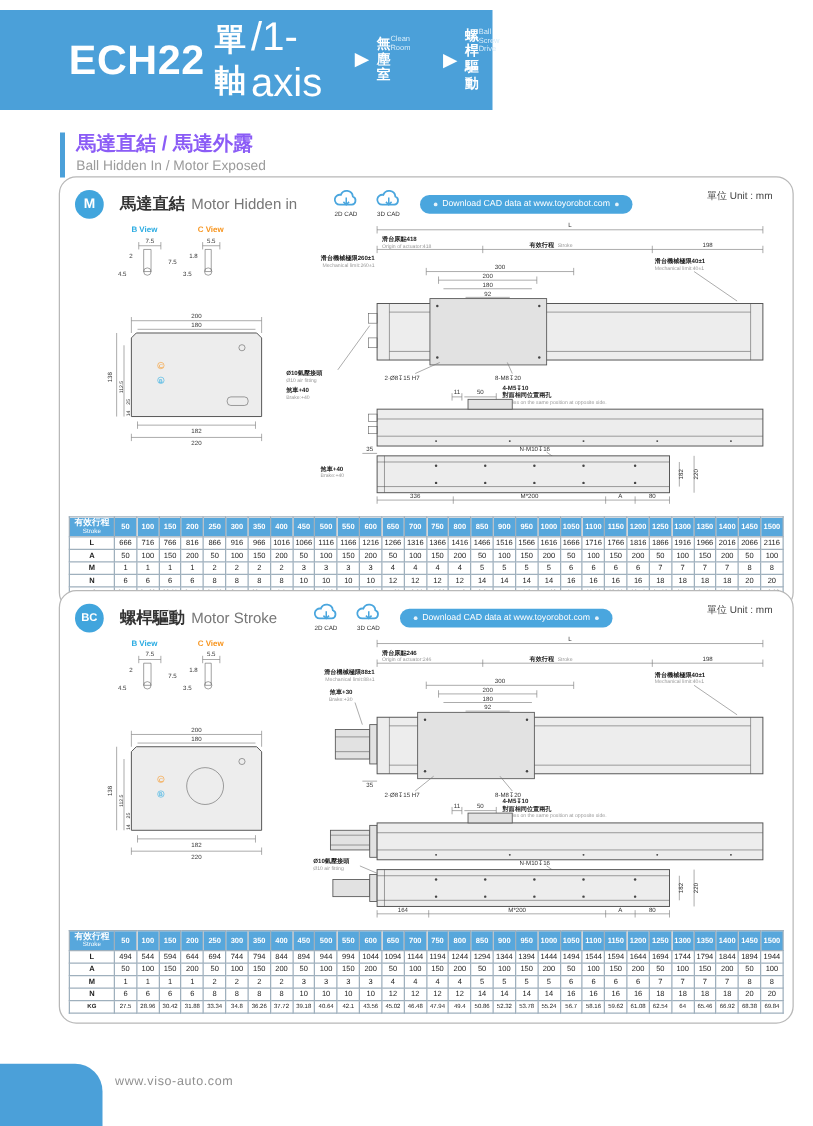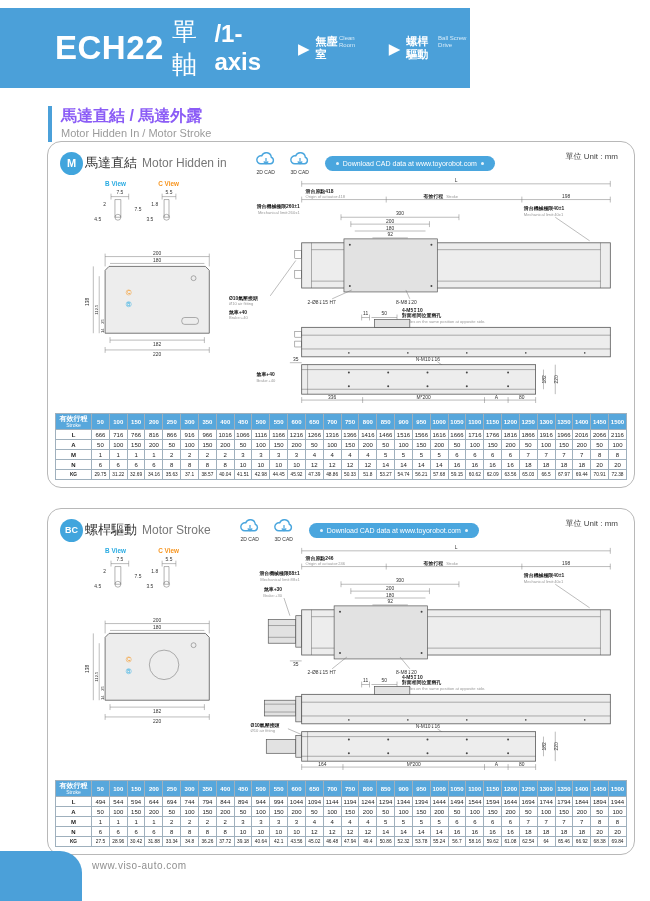--- a/index.html
+++ b/index.html
@@ -1,37 +1,37 @@
 <!DOCTYPE html>
 <html><head>
 <meta charset="utf-8">
 <style>
   html,body{margin:0;padding:0;background:#fff;font-family:"Liberation Sans",sans-serif;}
   .page{position:relative;width:650px;height:901px;background:#fff;overflow:hidden;}
   
-  .banner{position:absolute;left:0;top:8px;width:470px;height:80px;background:#4ba0d9;display:flex;align-items:center;padding-left:55px;box-sizing:border-box;}
+  .banner{position:absolute;left:0;top:8px;width:394px;height:80px;background:#4ba0d9;display:flex;align-items:center;padding-left:55px;box-sizing:border-box;}
   .banner .model{color:#fff;font-size:33px;font-weight:bold;letter-spacing:.5px;}
-  .banner .cjk{color:#fff;font-size:25px;font-weight:normal;margin-left:8px;}
-  .banner .axis{color:#fff;font-size:24px;font-weight:700;margin-left:4px;}
+  .banner .cjk{color:#fff;font-size:25px;font-weight:bold;margin-left:8px;}
+  .banner .axis{color:#fff;font-size:32px;font-weight:400;margin-left:4px;}
   .badge{display:flex;align-items:center;margin-left:26px;}
   .badge .tri{color:#fff;font-size:15px;margin-right:6px;line-height:1;}
   .badge .bt{display:flex;flex-direction:row;line-height:1.15;}
   .badge .bcjk{color:#fff;font-size:11px;font-weight:bold;}
   .badge .ben{color:#d8ecf9;font-size:6px;}
   
   .sect{position:absolute;left:48px;top:106px;display:flex;}
   .sect .bar{width:4px;height:36px;background:#4ba0d9;margin-right:9px;}
   .sect .st{font-size:16px;font-weight:bold;color:#8b5cf6;line-height:1.2;}
   .sect .ss{font-size:11px;color:#9b9b9b;margin-top:2px;}
   
   .panel{position:absolute;left:47px;width:588px;height:347px;border:1px solid #b8b8b8;border-radius:14px;background:#fff;box-sizing:border-box;}
-  .p1{top:141px;} .p2{top:508px;}
+  .p1{top:141px;} .p2{top:472px;}
   .phead{position:absolute;top:7px;left:12px;right:12px;height:28px;display:flex;align-items:center;}
   .pbadge{width:23px;height:23px;border-radius:50%;background:#41a5dd;color:#fff;font-weight:bold;font-size:11px;display:flex;align-items:center;justify-content:center;flex:0 0 auto;}
-  .ptitle{font-size:13px;font-weight:normal;color:#333;margin-left:2px;text-align:right;}
+  .ptitle{font-size:13px;font-weight:bold;color:#333;margin-left:13px;text-align:right;}
   .pen{font-size:12px;color:#777;margin-left:5px;margin-right:22px;}
   .cad{display:flex;flex-direction:column;align-items:center;margin:0 4px;cursor:pointer;}
   .cad svg{width:26px;height:17px;}
   .cad .cl{font-size:5px;color:#333;margin-top:1px;}
   .pill{margin-left:8px;height:15px;border-radius:8px;background:#4aa6de;color:#fff;font-size:7px;display:flex;align-items:center;padding:0 7px;cursor:pointer;}
   .pill .dot{width:3px;height:3px;border-radius:50%;background:#fff;opacity:.85;margin:0 4px;}
   .unit{position:absolute;top:9px;right:16px;font-size:8px;color:#444;}
   .drawing{position:absolute;top:30px;left:6px;}
   
   .twrap{position:absolute;left:7px;right:7px;bottom:7px;}
@@ -78,21 +78,21 @@
         <span class="bcjk">螺桿驅動</span>
         <span class="ben">Ball Screw Drive</span>
       </span>
     </div>
   </div>
 
   <div class="sect">
     <div class="bar"></div>
     <div>
       <div class="st">馬達直結 / 馬達外露</div>
-      <div class="ss">Motor Hidden In / Motor Stroke</div>
+      <div class="ss">Ball Hidden In / Motor Exposed</div>
     </div>
   </div>
 
   <div class="panel p1">
     <div class="phead">
       <div class="pbadge">M</div>
       <span class="ptitle">馬達直結</span>
       <span class="pen">Motor Hidden in</span>
       <div class="cad">
         <svg viewBox="0 0 24 18">

